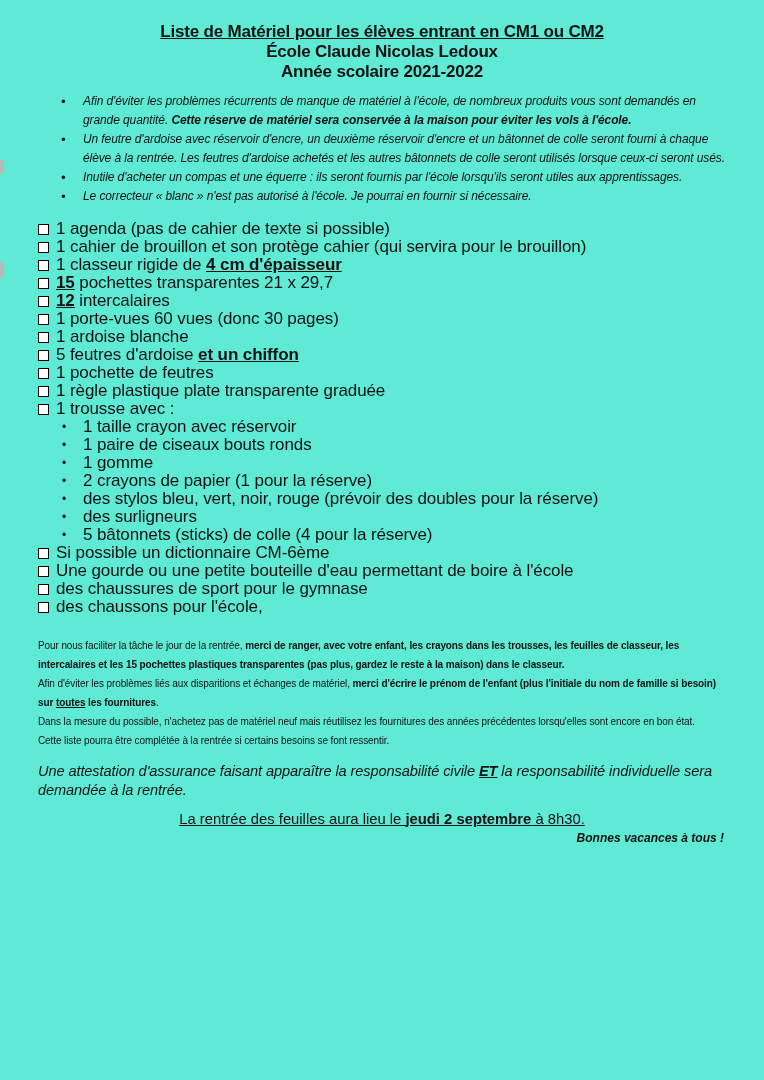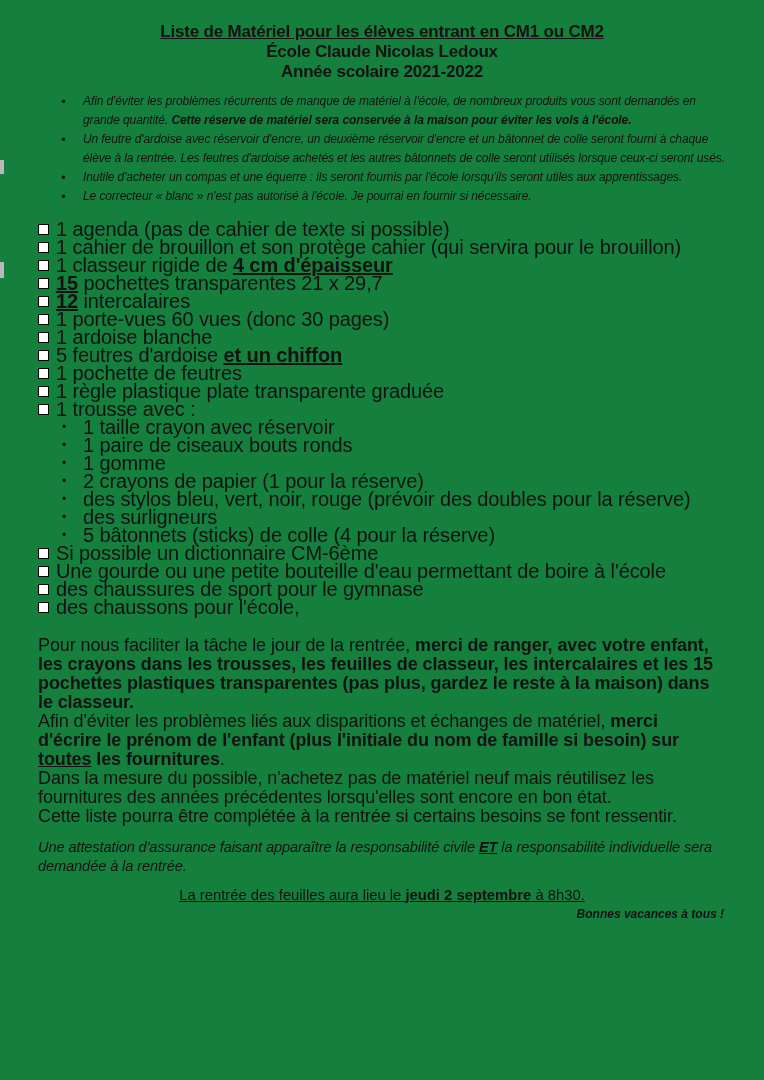--- a/index.html
+++ b/index.html
@@ -1,49 +1,49 @@
 <!DOCTYPE html>
 <html lang="fr"><head>
 <meta charset="utf-8">
 <style>
   html,body{margin:0;padding:0;background:#ffffff;}
   .page{
     width:764px;height:1080px;box-sizing:border-box;
     padding:22px 38px 0 38px;
-    background:#15803d;color:#121212;
+    background:#5eead4;color:#121212;
     font-family:"Liberation Sans","DejaVu Sans",sans-serif;
     position:relative;overflow:hidden;
   }
   
   .titleblock{text-align:center;}
   .title{font-weight:bold;font-size:17px;line-height:20px;letter-spacing:-0.2px;}
   .title.u{text-decoration:underline;}
   
   .intro-heading{
     margin-top:24px;font-size:14.8px;line-height:19px;
     font-style:italic;text-decoration:underline;
   }
   .intro-bullets{list-style:none;margin:10px 0 0 0;padding:0;
     font-style:italic;font-size:12px;line-height:19px;letter-spacing:-0.1px;}
   .intro-bullets li{position:relative;padding-left:45px;}
   .intro-bullets li::before{content:"\2022";position:absolute;left:23px;top:0;font-size:13px;}
   .b{font-weight:bold;}
   .bu{font-weight:bold;text-decoration:underline;}
   
-  .checklist{margin-top:14px;font-size:20px;line-height:18px;letter-spacing:-0.1px;}
+  .checklist{margin-top:14px;font-size:17px;line-height:18px;letter-spacing:-0.1px;}
   .check-item{position:relative;padding-left:18px;}
   .cb{
     position:absolute;left:0;top:3.5px;width:9px;height:9px;
     border:1.6px solid #000;background:#fff;display:inline-block;
   }
   .sub{list-style:none;margin:0;padding:0;}
   .sub li{position:relative;padding-left:45px;}
   .sub li::before{content:"\2022";position:absolute;left:24px;top:0;font-size:12px;}
   
-  .notes{margin-top:20px;font-size:18px;line-height:19px;letter-spacing:-0.1px;}
+  .notes{margin-top:20px;font-size:10px;line-height:19px;letter-spacing:-0.1px;}
   .para{margin:0;}
   
   .insurance{margin-top:12px;font-size:14.6px;line-height:19px;font-style:italic;letter-spacing:-0.1px;}
   
   .rentree{margin-top:10px;text-align:center;font-size:14.8px;line-height:19px;}
   .rentree .uwrap{text-decoration:underline;}
   .closing{text-align:right;font-size:12px;line-height:19px;
     font-weight:bold;font-style:italic;padding-right:2px;}
   
   .scan-mark{position:absolute;left:0;width:4px;background:#b9b9b9;}

